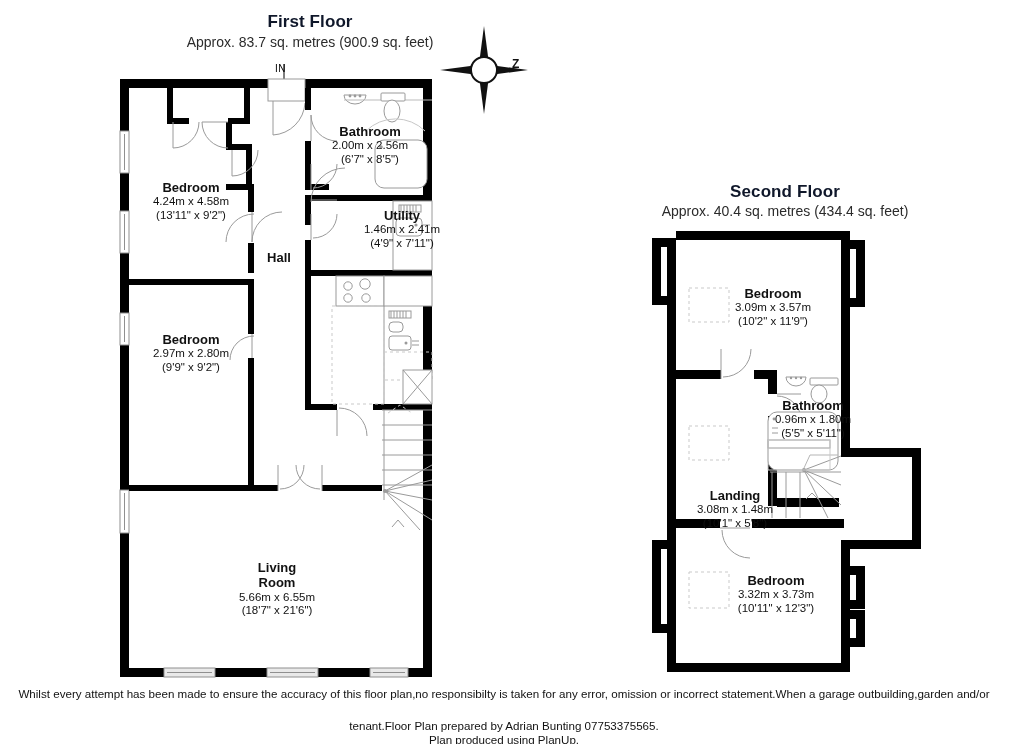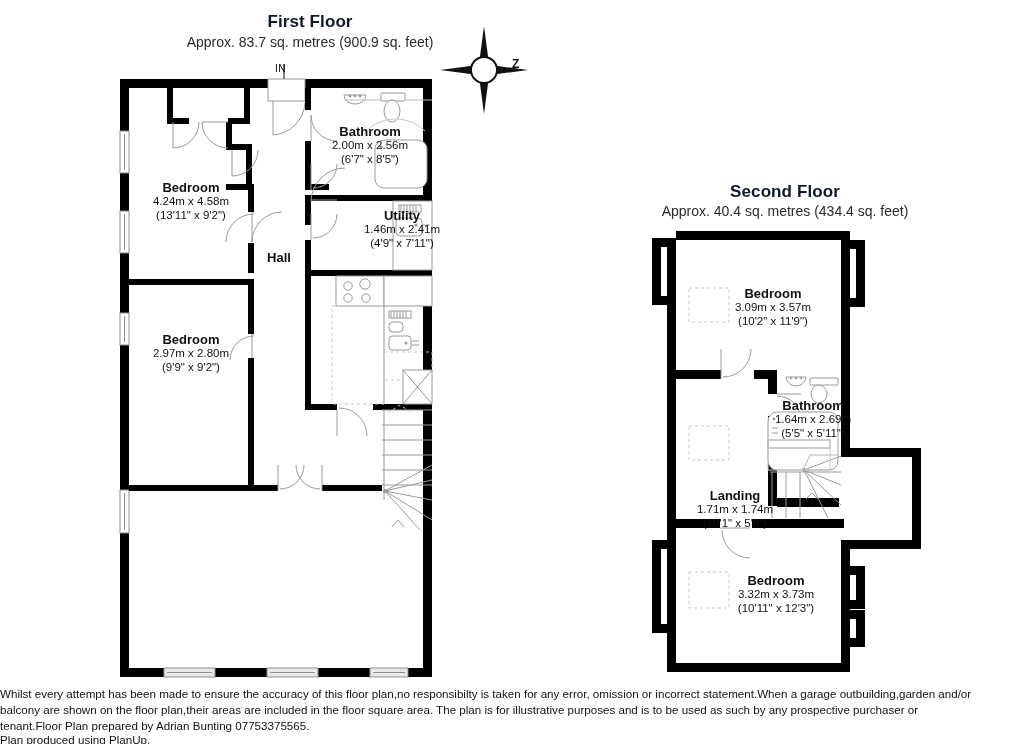--- a/index.html
+++ b/index.html
@@ -48,20 +48,21 @@
     font-size: 11.5px;
   }
   .room-label .rdimft {
     display: block;
     font-size: 11.5px;
   }
   .footer {
     position: absolute;
     left: 0;
     width: 1008px;
+    text-align: center;
     font-size: 11.6px;
     color: #111111;
     line-height: 1.32;
   }
   svg.planvec {
     position: absolute;
     top: 0; left: 0;
     width: 1024px;
     height: 744px;
     pointer-events: none;
@@ -443,43 +444,48 @@
     <span class="rdimft">(6'7" x 8'5")</span>
   </div>
 
   <div class="room-label" style="left:312px; top:208px; width:116px;margin-left:32px;">
     <span class="rname">Utility</span>
     <span class="rdim">1.46m x 2.41m</span>
     <span class="rdimft">(4'9" x 7'11")</span>
   </div>
 
 
+  <div class="room-label" style="left:215px; top:560px; width:124px;">
+    <span class="rname">Living</span>
+    <span class="rname">Room</span>
+    <span class="rdim">5.66m x 6.55m</span>
+    <span class="rdimft">(18'7" x 21'6")</span>
+  </div>
 
   <div class="room-label" style="left:712px; top:286px; width:122px;">
     <span class="rname">Bedroom</span>
     <span class="rdim">3.09m x 3.57m</span>
     <span class="rdimft">(10'2" x 11'9")</span>
   </div>
 
   <div class="room-label" style="left:750px; top:398px; width:126px;">
     <span class="rname">Bathroom</span>
-    <span class="rdim">1.64m x 2.69m</span>
+    <span class="rdim">0.96m x 1.80m</span>
     <span class="rdimft">(5'5" x 5'11")</span>
   </div>
 
   <div class="room-label" style="left:676px; top:464px; width:118px;margin-top:24px;">
     <span class="rname">Landing</span>
-    <span class="rdim">1.71m x 1.74m</span>
+    <span class="rdim">3.08m x 1.48m</span>
     <span class="rdimft">(10'1" x 5'8")</span>
   </div>
 
   <div class="room-label" style="left:713px; top:573px; width:126px;">
     <span class="rname">Bedroom</span>
     <span class="rdim">3.32m x 3.73m</span>
     <span class="rdimft">(10'11" x 12'3")</span>
   </div>
 
   <div class="footer" style="top:686px;">Whilst every attempt has been made to ensure the accuracy of this floor plan,no responsibilty is taken for any error, omission or incorrect statement.When a garage outbuilding,garden and/or</div>
-  <div class="footer" style="top:702px;">balcony are shown on the floor plan,their areas are included in the floor square area.  The plan is for illustrative purposes and is to be used as such by any prospective purchaser or</div>
   <div class="footer" style="top:718px;">tenant.Floor Plan prepared by Adrian Bunting 07753375565.</div>
   <div class="footer" style="top:732px;">Plan produced using PlanUp.</div>
 
 </div>
 
 </body></html>

